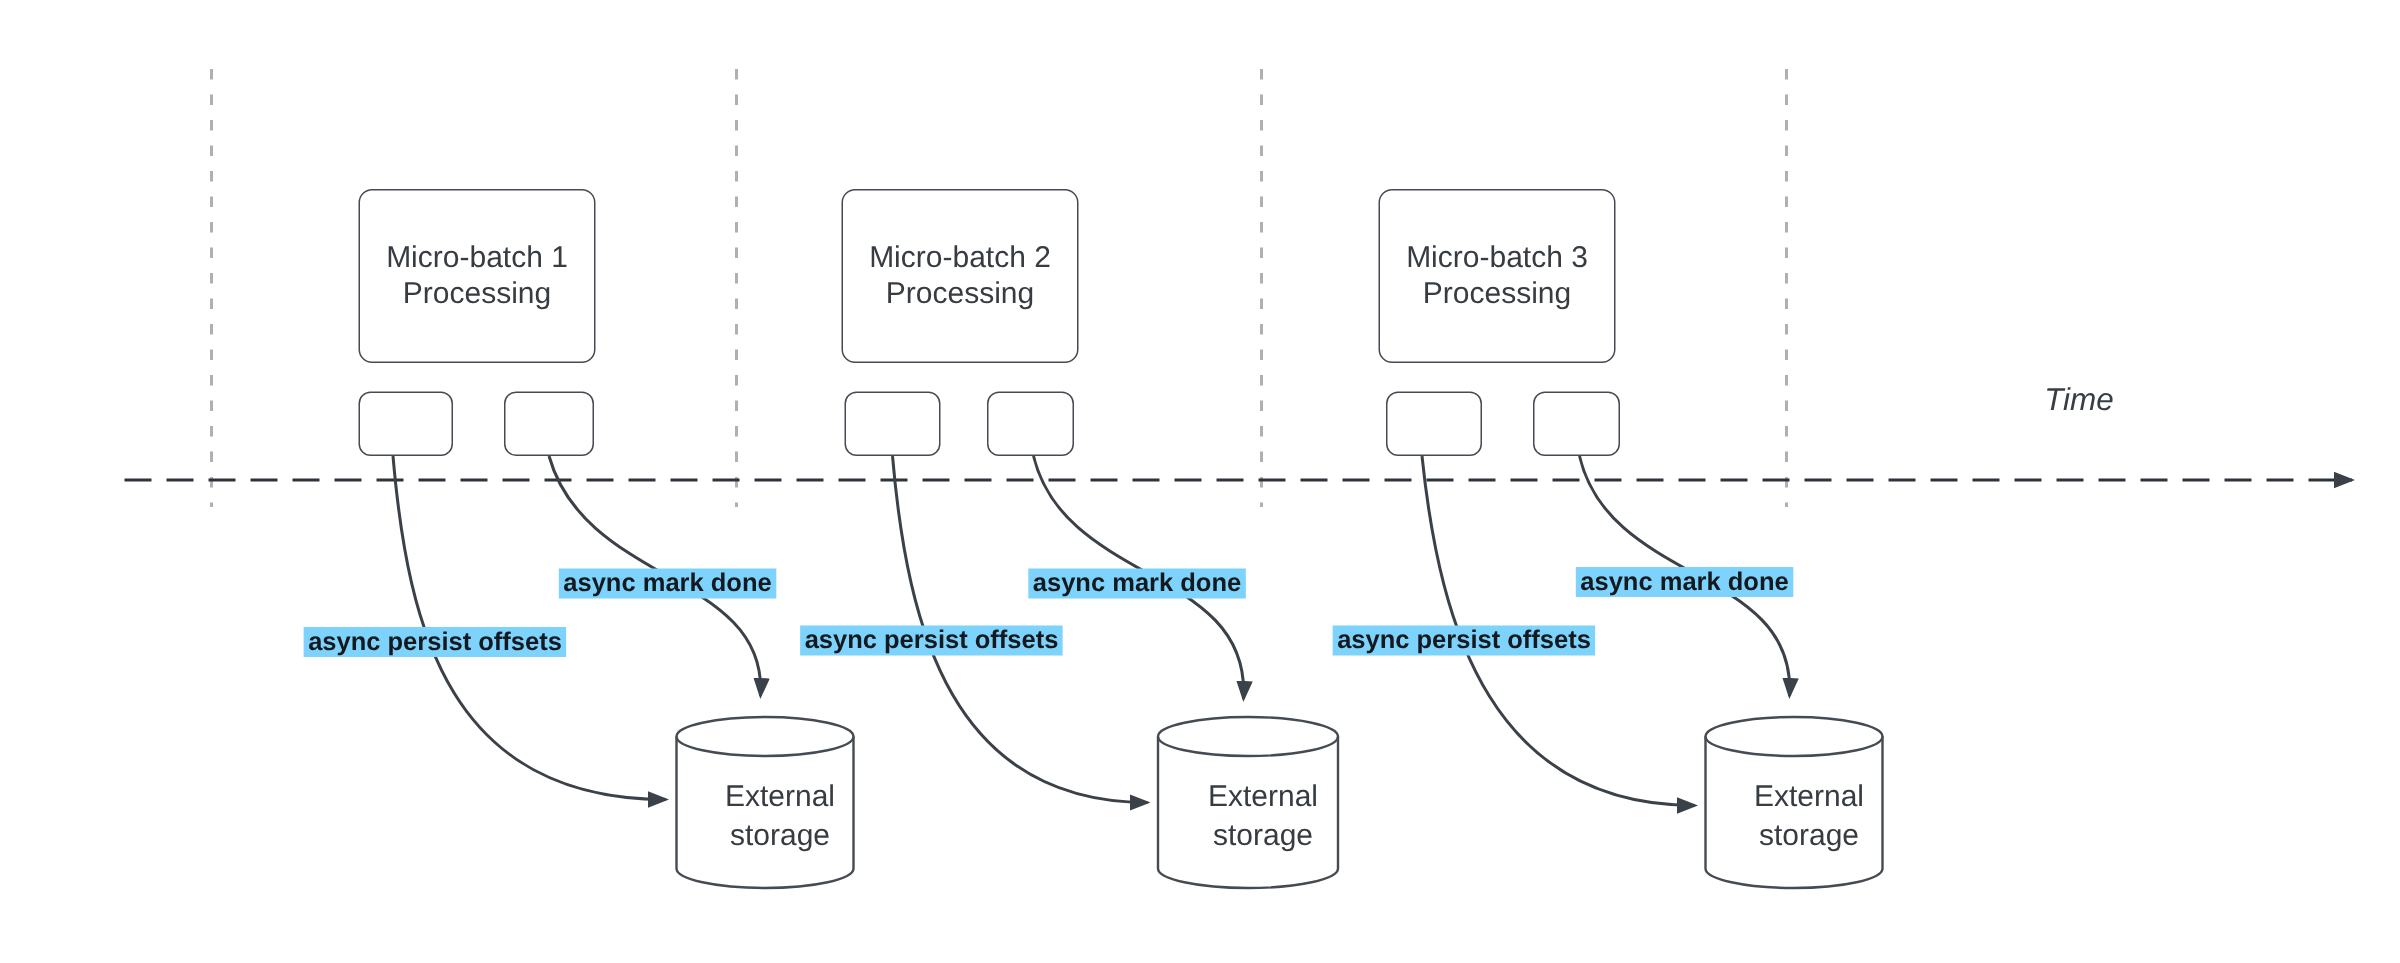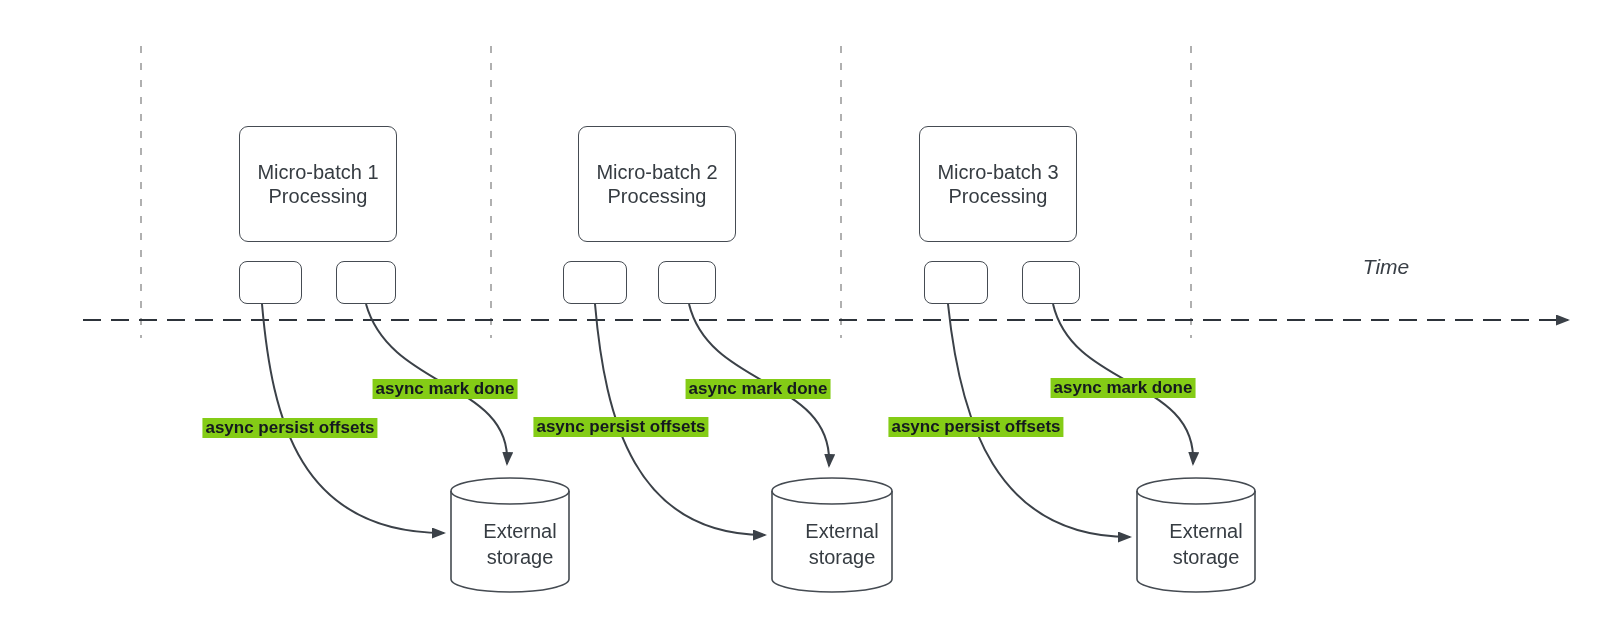--- a/index.html
+++ b/index.html
@@ -46,21 +46,21 @@
     border: 1.6px solid #454b52;
     border-radius: 8px;
     background: #ffffff;
   }
   .edge-label {
     position: absolute;
     transform: translate(-50%, -50%);
     font-size: 17px;
     font-weight: 700;
     color: #14191f;
-    background: #84cc16;
+    background: #7dd3fc;
     padding: 0 3px;
     white-space: nowrap;
   }
   .storage-label {
     position: absolute;
     width: 140px;
     height: 84px;
     display: flex;
     flex-direction: column;
     align-items: center;
@@ -128,21 +128,21 @@
   </div>
   <div class="mini-box" style="left:239px; top:261px; width:63px;"></div>
   <div class="mini-box" style="left:336px; top:261px; width:60px;"></div>
   <div class="edge-label" style="left:290px; top:428px;">async persist offsets</div>
   <div class="edge-label" style="left:445px; top:389px;">async mark done</div>
   <div class="storage-label" style="left:450px; top:502px;">
     <div>External</div>
     <div>storage</div>
   </div>
 
-  <div class="node-box" style="left:578px; top:126px;">
+  <div class="node-box" style="left:561px; top:126px;">
     <div>Micro-batch 2</div>
     <div>Processing</div>
   </div>
   <div class="mini-box" style="left:563px; top:261px; width:64px;"></div>
   <div class="mini-box" style="left:658px; top:261px; width:58px;"></div>
   <div class="edge-label" style="left:621px; top:427px;">async persist offsets</div>
   <div class="edge-label" style="left:758px; top:389px;">async mark done</div>
   <div class="storage-label" style="left:772px; top:502px;">
     <div>External</div>
     <div>storage</div>

